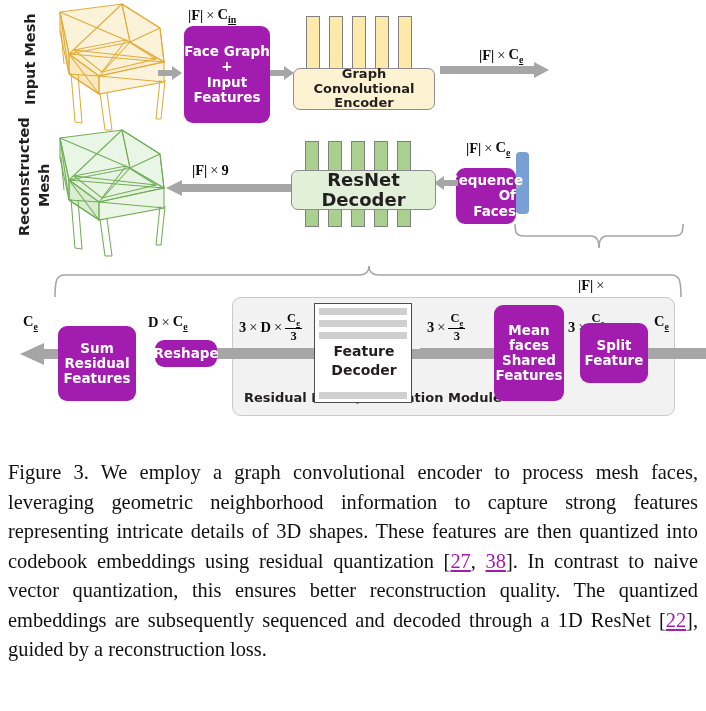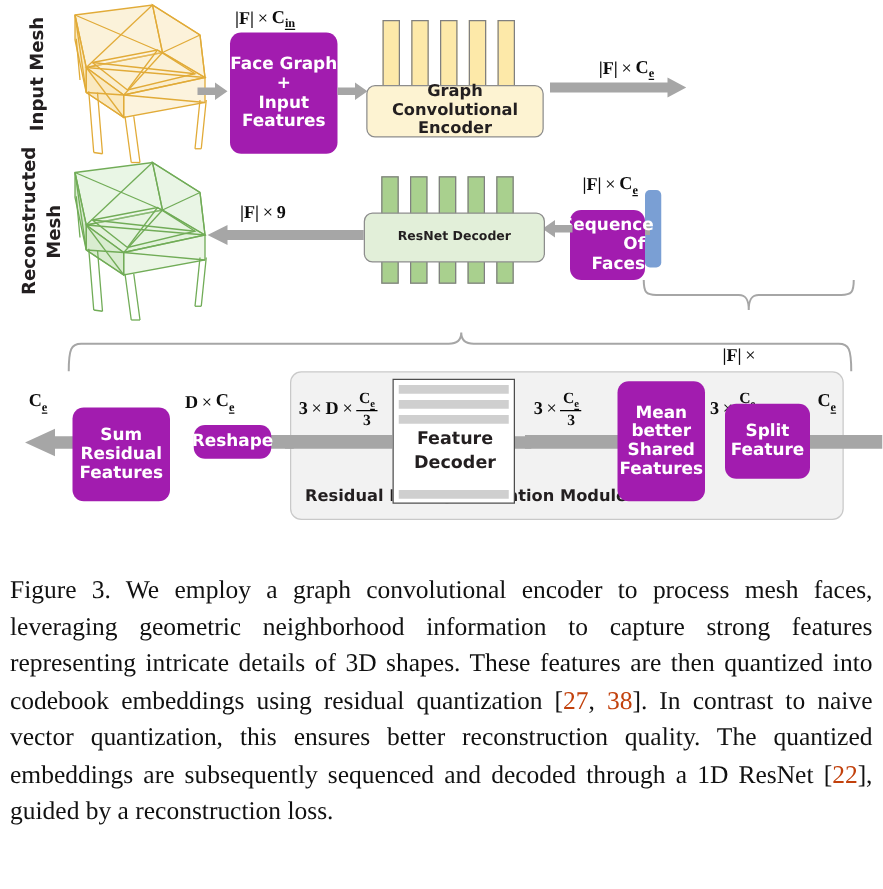--- a/index.html
+++ b/index.html
@@ -5,21 +5,21 @@
   html,body{margin:0;padding:0;}
   body{
     width:706px;height:711px;background:#ffffff;
     font-family:"DejaVu Sans", sans-serif;
     position:relative;overflow:hidden;
   }
   .fig{position:absolute;left:0;top:0;width:706px;height:450px;}
   .cap{position:absolute;left:8px;top:458px;width:690px;
        font-family:"Liberation Serif", serif;font-size:20.4px;line-height:29.5px;
        color:#111;text-align:justify;}
-  .cap .ref{color:#c2410c;}
+  .cap .ref{color:#a21caf;text-decoration:underline;}
   .abs{position:absolute;box-sizing:border-box;}
 
   
   .box{
     position:absolute;box-sizing:border-box;display:flex;
     align-items:center;justify-content:center;text-align:center;
     font-weight:bold;color:#fff;border-radius:9px;
     font-family:"DejaVu Sans", sans-serif;line-height:1.12;
   }
   .blue{background:#a21caf;text-align:right;}
@@ -198,21 +198,21 @@
 
   <svg class="abs" style="left:432px;top:176px;" width="26" height="14">
     <path d="M26,4 L12,4 L12,0 L2,7 L12,14 L12,10 L26,10 Z" fill="#a6a6a6"></path>
   </svg>
 
   <div class="fin g" style="left:305px;top:141px;width:14px;height:86px;"></div>
   <div class="fin g" style="left:328px;top:141px;width:14px;height:86px;"></div>
   <div class="fin g" style="left:351px;top:141px;width:14px;height:86px;"></div>
   <div class="fin g" style="left:374px;top:141px;width:14px;height:86px;"></div>
   <div class="fin g" style="left:397px;top:141px;width:14px;height:86px;"></div>
-  <div class="box mint" style="left:291px;top:170px;width:145px;height:40px;font-size:10px;text-align:right;">
+  <div class="box mint" style="left:291px;top:170px;width:145px;height:40px;font-size:18px;">
     <span>ResNet Decoder</span>
   </div>
 
   <div class="mlab" style="left:192px;top:162px;">
     <span>|F|</span>
     <span class="nb">×</span>
     <span>9</span>
   </div>
 
   <svg class="abs" style="left:165px;top:180px;" width="126" height="16">
@@ -292,21 +292,21 @@
     <span>3</span>
     <span class="nb">×</span>
     <span class="frac">
       <span class="num"><span>C</span><sub>e</sub></span>
       <span class="den">3</span>
     </span>
   </div>
 
   <div class="box blue" style="left:494px;top:305px;width:70px;height:96px;font-size:13.5px;flex-direction:column;">
     <span>Mean</span>
-    <span>better</span>
+    <span>faces</span>
     <span>Shared</span>
     <span>Features</span>
   </div>
 
   <div class="mlab" style="left:568px;top:312px;">
     <span>3</span>
     <span class="nb">×</span>
     <span class="frac">
       <span class="num"><span>C</span><sub>e</sub></span>
       <span class="den">3</span>

